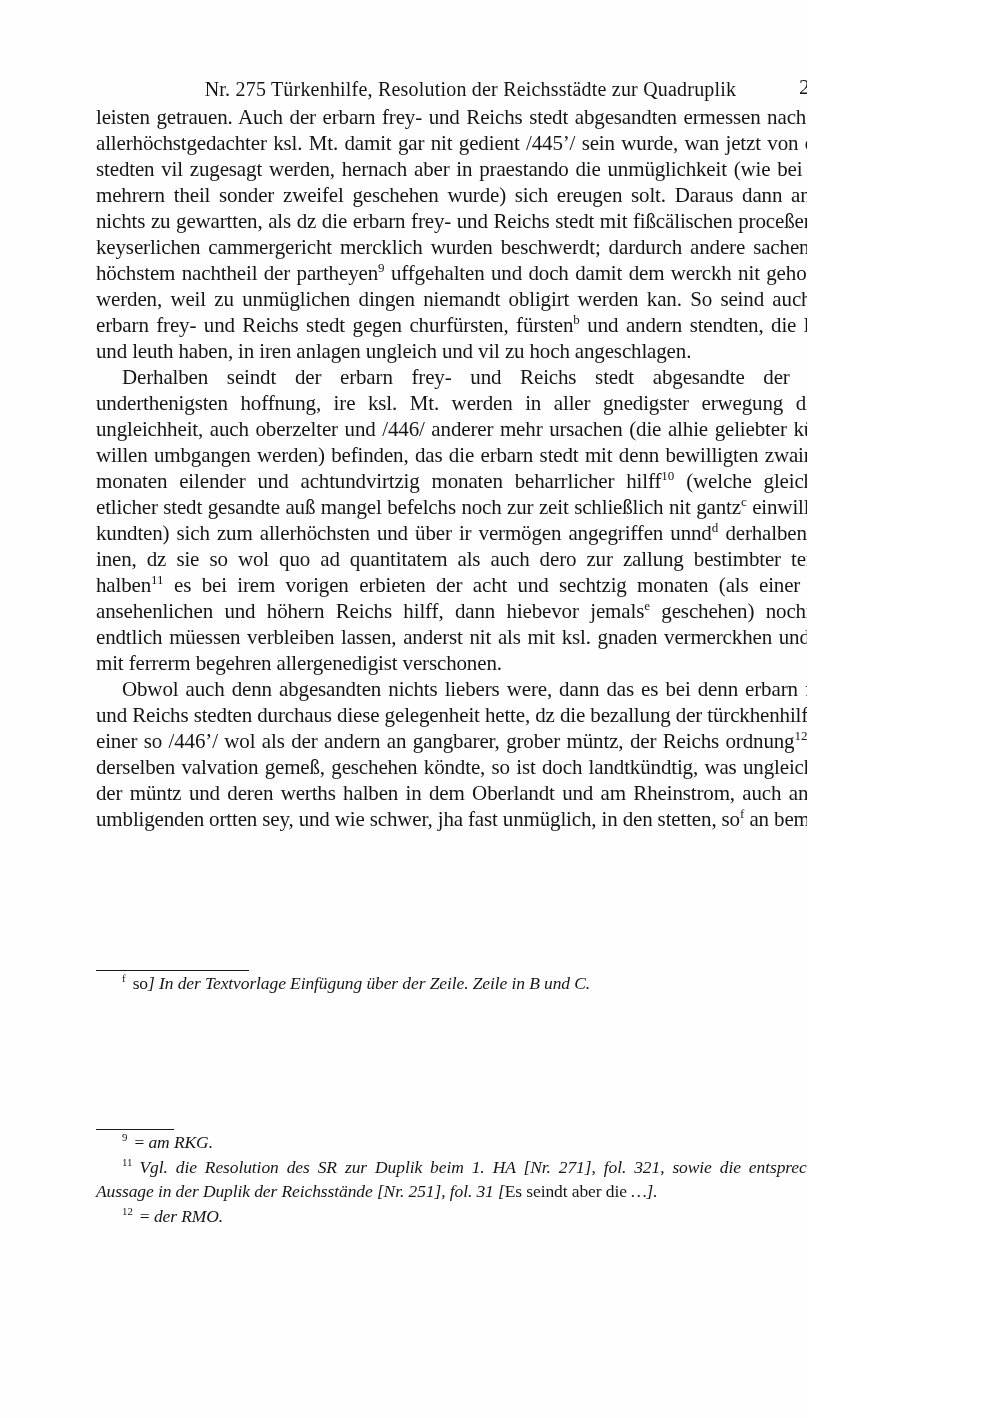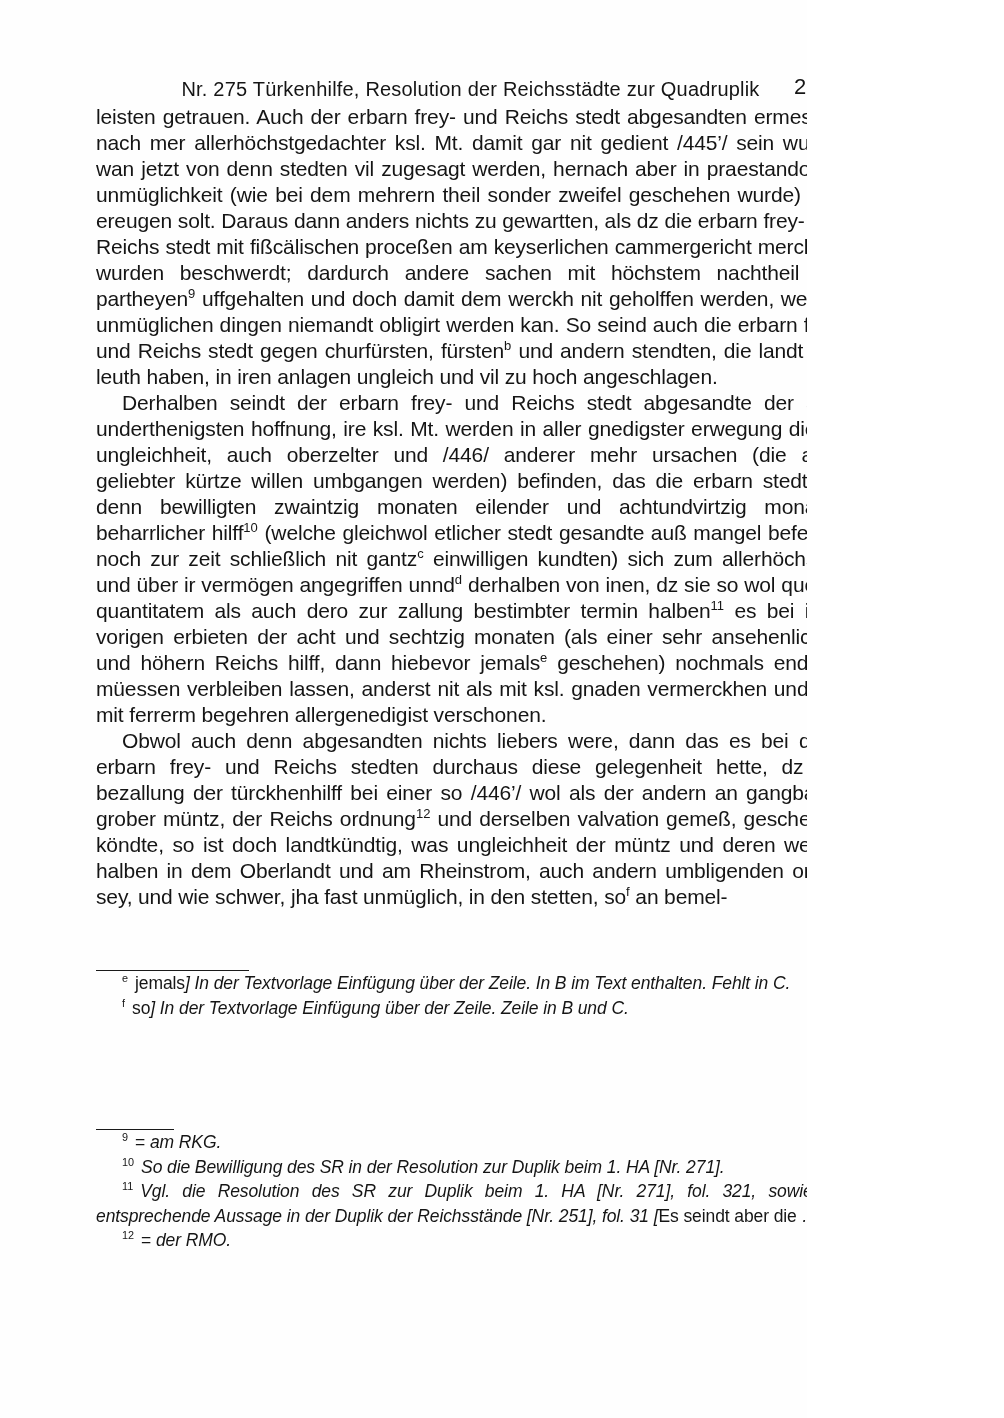--- a/index.html
+++ b/index.html
@@ -6,21 +6,21 @@
     margin: 0;
     padding: 0;
     background: #ffffff;
   }
   .page {
     position: relative;
     width: 807px;
     height: 1418px;
     background: #fefefe;
     color: #151515;
-    font-family: Liberation Sans, sans-serif;
+    font-family: Liberation Serif, serif;
     overflow: hidden;
   }
   .page-header {
     position: absolute;
     top: 76px;
     left: 96px;
     width: 749px;
     text-align: center;
     font-size: 20px;
     line-height: 26px;
@@ -107,26 +107,24 @@
 
   <div class="body-text">
       <p class="">leisten getrauen. Auch der erbarn frey- und Reichs stedt abgesandten ermessen nach mer allerhöchstgedachter ksl. Mt. damit gar nit gedient /445’/ sein wurde, wan jetzt von denn stedten vil zugesagt werden, hernach aber in praestando die unmüglichkeit (wie bei dem mehrern theil sonder zweifel geschehen wurde) sich ereugen solt. Daraus dann anders nichts zu gewartten, als dz die erbarn frey- und Reichs stedt mit fißcälischen proceßen am keyserlichen cammergericht mercklich wurden beschwerdt; dardurch andere sachen mit höchstem nachtheil der partheyen<sup>9</sup> uffgehalten und doch damit dem werckh nit geholffen werden, weil zu unmüglichen dingen niemandt obligirt werden kan. So seind auch die erbarn frey- und Reichs stedt gegen churfürsten, fürsten<sup>b</sup> und andern stendten, die landt und leuth haben, in iren anlagen ungleich und vil zu hoch angeschlagen.</p>
       <p class="indent">Derhalben seindt der erbarn frey- und Reichs stedt abgesandte der aller underthenigsten hoffnung, ire ksl. Mt. werden in aller gnedigster erwegung dieser ungleichheit, auch oberzelter und /446/ anderer mehr ursachen (die alhie geliebter kürtze willen umbgangen werden) befinden, das die erbarn stedt mit denn bewilligten zwaintzig monaten eilender und achtundvirtzig monaten beharrlicher hilff<sup>10</sup> (welche gleichwol etlicher stedt gesandte auß mangel befelchs noch zur zeit schließlich nit gantz<sup>c</sup> einwilligen kundten) sich zum allerhöchsten und über ir vermögen angegriffen unnd<sup>d</sup> derhalben von inen, dz sie so wol quo ad quantitatem als auch dero zur zallung bestimbter termin halben<sup>11</sup> es bei irem vorigen erbieten der acht und sechtzig monaten (als einer sehr ansehenlichen und höhern Reichs hilff, dann hiebevor jemals<sup>e</sup> geschehen) nochmals endtlich müessen verbleiben lassen, anderst nit als mit ksl. gnaden vermerckhen und irer mit ferrerm begehren allergenedigist verschonen.</p>
       <p class="indent">Obwol auch denn abgesandten nichts liebers were, dann das es bei denn erbarn frey- und Reichs stedten durchaus diese gelegenheit hette, dz die bezallung der türckhenhilff bei einer so /446’/ wol als der andern an gangbarer, grober müntz, der Reichs ordnung<sup>12</sup> und derselben valvation gemeß, geschehen köndte, so ist doch landtkündtig, was ungleichheit der müntz und deren werths halben in dem Oberlandt und am Rheinstrom, auch andern umbligenden ortten sey, und wie schwer, jha fast unmüglich, in den stetten, so<sup>f</sup> an bemel-</p>
     </div>
 
   <hr class="rule rule-critical">
 
   <div class="notes notes-critical">
-      <p><sup class="fn-marker">e</sup>jemals<em>] In der Textvorlage Einfügung über der Zeile. In B im Text enthalten. Fehlt in C.</em></p>
       <p><sup class="fn-marker">f</sup>so<em>] In der Textvorlage Einfügung über der Zeile. Zeile in B und C.</em></p>
     </div>
 
   <hr class="rule rule-commentary">
 
   <div class="notes notes-commentary">
       <p><sup class="fn-marker">9</sup>= <em>am RKG.</em></p>
-      <p><sup class="fn-marker">10</sup><em>So die Bewilligung des SR in der Resolution zur Duplik beim 1. HA [Nr. 271].</em></p>
       <p><sup class="fn-marker">11</sup><em>Vgl. die Resolution des SR zur Duplik beim 1. HA [Nr. 271], fol. 321, sowie die entsprechende Aussage in der Duplik der Reichsstände [Nr. 251], fol. 31 [</em>Es seindt aber die <em>…].</em></p>
       <p><sup class="fn-marker">12</sup>= <em>der RMO.</em></p>
     </div>
 
 </div>
 
 </body></html>

